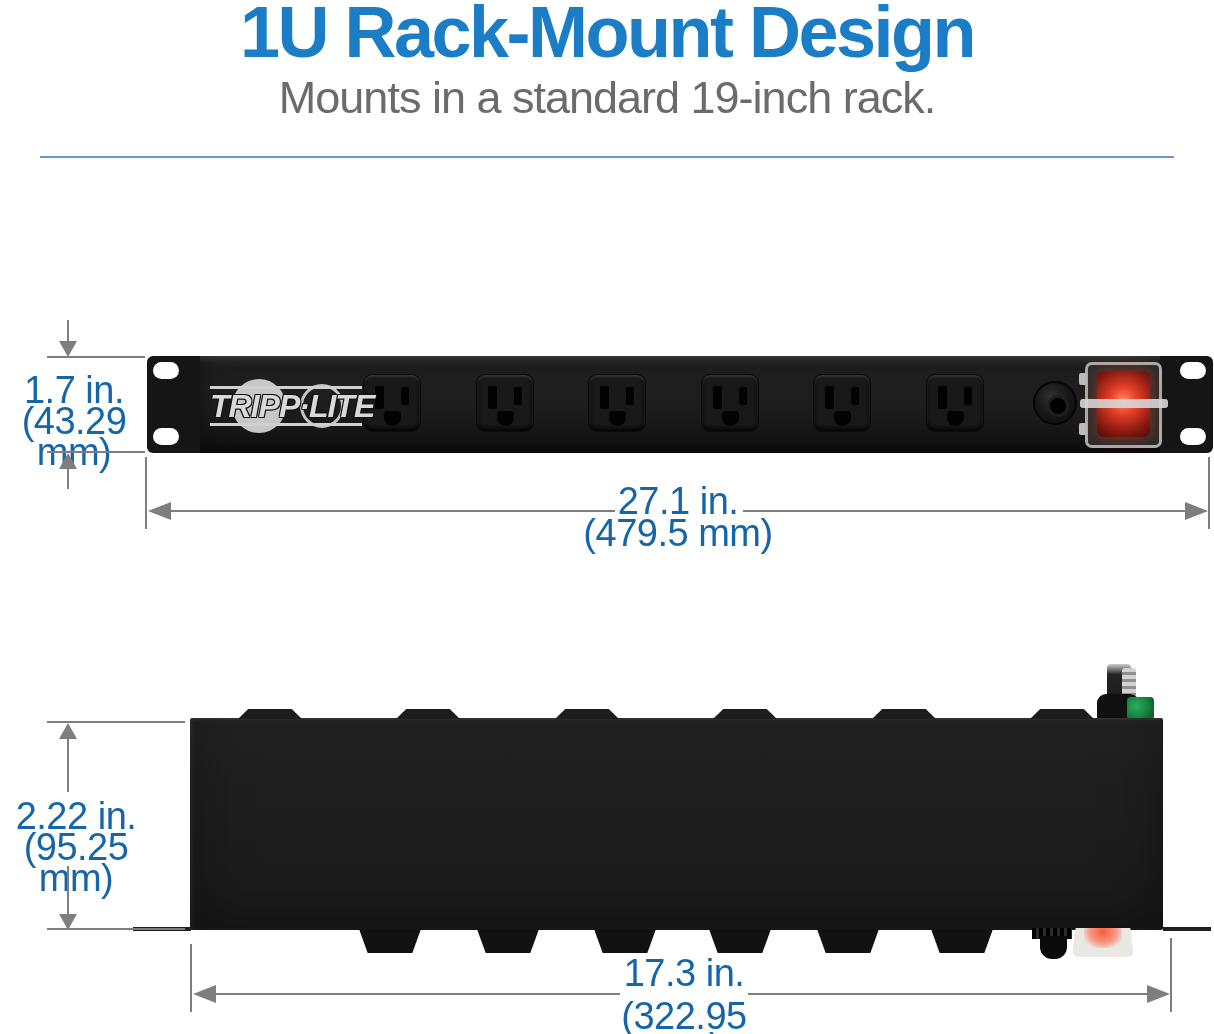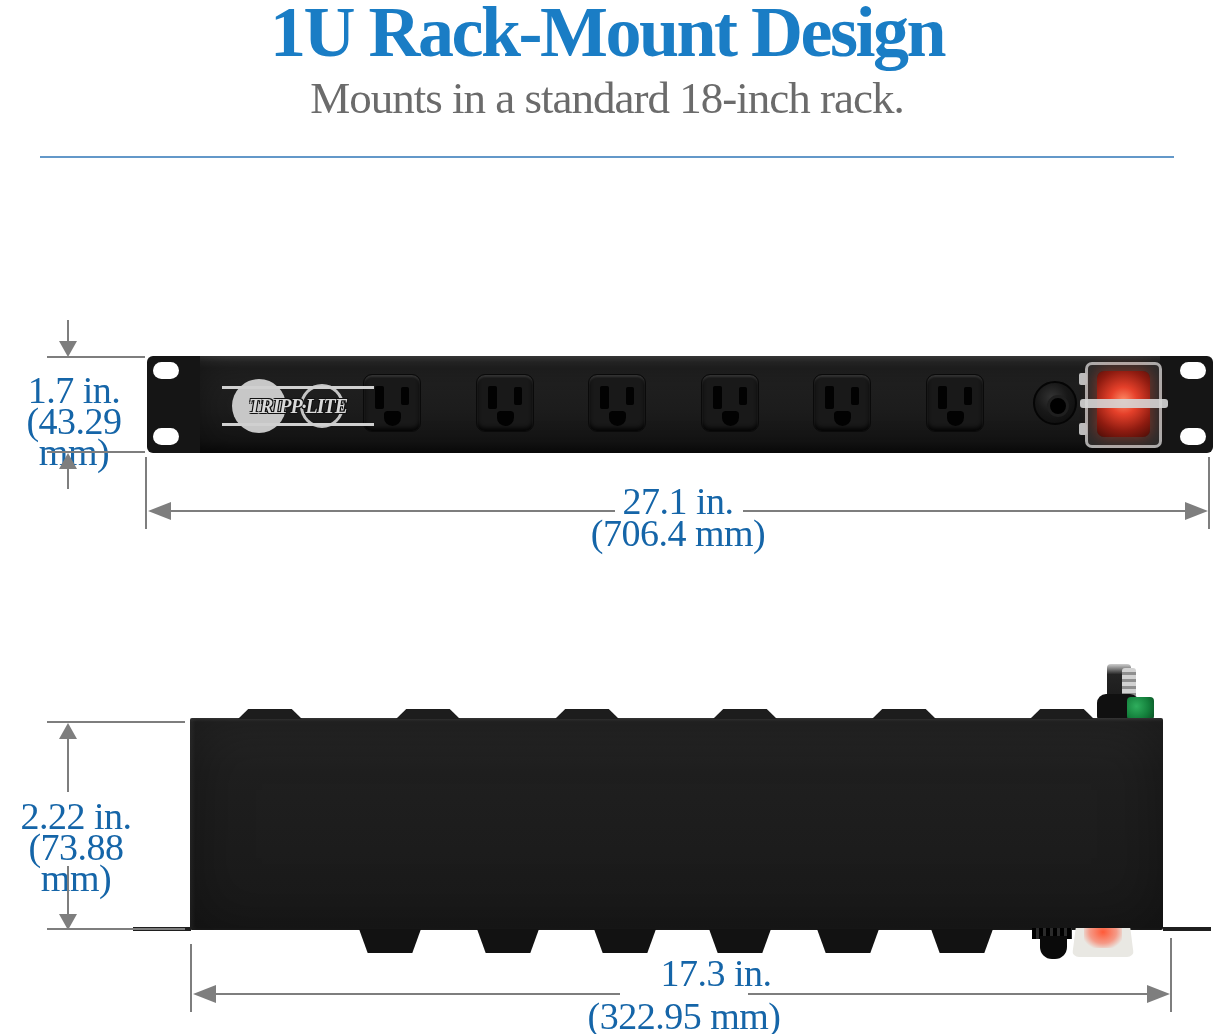--- a/index.html
+++ b/index.html
@@ -1,18 +1,18 @@
 <!DOCTYPE html>
 <html><head>
 <meta charset="utf-8">
 <style>
   html,body{margin:0;padding:0;background:#ffffff;}
   .canvas{
     position:relative;width:1214px;height:1034px;background:#ffffff;overflow:hidden;
-    font-family:Liberation Serif, serif;
+    font-family:Liberation Sans, sans-serif;
   }
   
   .title{
     position:absolute;left:0;top:-4px;width:1214px;text-align:center;margin:0;
     font-size:72px;line-height:72px;font-weight:700;letter-spacing:-2.5px;color:#1a7dc5;
   }
   .subtitle{
     position:absolute;left:0;top:74px;width:1214px;text-align:center;margin:0;
     font-size:45px;line-height:48px;font-weight:400;letter-spacing:-1px;color:#6b6b6b;
   }
@@ -36,22 +36,22 @@
   }
   .ear{position:absolute;top:356px;width:53px;height:97px;background:#151515;}
   .ear-left{left:147px;border-radius:6px 0 0 6px;}
   .ear-right{left:1160px;border-radius:0 6px 6px 0;}
   .ear-hole{position:absolute;width:26px;height:17px;background:#ffffff;border-radius:9px;}
 
   .logo{position:absolute;left:210px;top:372px;width:152px;height:70px;}
   .logo-circle-fill{position:absolute;left:22px;top:7px;width:54px;height:54px;border-radius:50%;background:#c7c7c7;}
   .logo-circle-ring{position:absolute;left:90px;top:12px;width:44px;height:44px;border-radius:50%;border:3px solid #c4c4c4;box-sizing:border-box;}
   .logo-text{
-    position:absolute;left:12px;top:14px;width:152px;text-align:center;z-index:2;
-    font-size:20px;line-height:34px;font-weight:700;font-style:italic;letter-spacing:-1px;color:#d9d9d9;
+    position:absolute;left:0;top:14px;width:152px;text-align:center;z-index:2;
+    font-size:32px;line-height:34px;font-weight:700;font-style:italic;letter-spacing:-1px;color:#d9d9d9;
     border-top:3px solid #d0d0d0;border-bottom:3px solid #d0d0d0;
     text-shadow:1px 1px 0 #111,-1px -1px 0 #111,1px -1px 0 #111,-1px 1px 0 #111;
   }
 
   .outlet{
     position:absolute;top:374px;width:58px;height:58px;background:#191919;border:1px solid #0a0a0a;border-radius:9px;
     box-shadow:inset 0 2px 2px rgba(255,255,255,0.12), inset 0 -3px 4px rgba(0,0,0,0.85);box-sizing:border-box;
   }
   .slot{position:absolute;background:#020202;border-radius:2px;}
   .slot-n{left:11px;top:11px;width:9px;height:23px;}
@@ -106,21 +106,21 @@
   }
   .switch-bottom-glow{position:absolute;left:12px;top:0;width:38px;height:20px;
     background:radial-gradient(ellipse at 50% 20%, #ff5a38 0%, rgba(255,90,60,0.55) 50%, rgba(255,90,60,0) 80%);}
 </style>
 </head>
 <body>
 
 <div class="canvas">
 
   <h1 class="title">1U Rack-Mount Design</h1>
-  <p class="subtitle">Mounts in a standard 18-inch rack.</p>
+  <p class="subtitle">Mounts in a standard 19-inch rack.</p>
   <div class="divider"></div>
 
   <section>
 
     <div class="strip-body"></div>
 
     <div class="ear ear-left">
       <span class="ear-hole" style="left:6px;top:6px;"></span>
       <span class="ear-hole" style="left:6px;top:72px;"></span>
     </div>
@@ -189,21 +189,21 @@
     </div>
 
     <div>
       <span class="dim-v" style="left:145px;top:457px;height:72px;"></span>
       <span class="dim-v" style="left:1208px;top:457px;height:72px;"></span>
       <span class="arr arr-left" style="left:148px;top:502px;"></span>
       <span class="dim-h" style="left:171px;top:510px;width:444px;"></span>
       <span class="dim-h" style="left:743px;top:510px;width:442px;"></span>
       <span class="arr arr-right" style="left:1185px;top:502px;"></span>
       <div class="dim-label" style="left:578px;top:486px;width:200px;">27.1 in.</div>
-      <div class="dim-label" style="left:578px;top:518px;width:200px;">(706.4 mm)</div>
+      <div class="dim-label" style="left:578px;top:518px;width:200px;">(479.5 mm)</div>
     </div>
   </section>
 
   <section>
 
     <div class="cord"></div>
     <div class="screw"></div>
     <div class="strain-relief"></div>
     <div class="pcb"></div>
 
@@ -230,31 +230,31 @@
     <span class="breaker-bottom-knob"></span>
     <div class="switch-bottom">
       <span class="switch-bottom-glow"></span>
     </div>
 
     <div>
       <span class="dim-h" style="left:47px;top:721px;width:138px;"></span>
       <span class="arr arr-up" style="left:59px;top:723px;"></span>
       <span class="dim-v" style="left:67px;top:739px;height:53px;"></span>
       <div class="dim-label" style="left:0;top:801px;width:152px;">2.22 in.</div>
-      <div class="dim-label" style="left:0;top:832px;width:152px;">(73.88 mm)</div>
+      <div class="dim-label" style="left:0;top:832px;width:152px;">(95.25 mm)</div>
       <span class="dim-v" style="left:67px;top:866px;height:48px;"></span>
       <span class="arr arr-down" style="left:59px;top:914px;"></span>
       <span class="dim-h" style="left:47px;top:928px;width:138px;"></span>
     </div>
 
     <div>
       <span class="dim-v" style="left:190px;top:944px;height:68px;"></span>
       <span class="dim-v" style="left:1170px;top:938px;height:74px;"></span>
       <span class="arr arr-left" style="left:193px;top:985px;"></span>
       <span class="dim-h" style="left:216px;top:993px;width:404px;"></span>
       <span class="dim-h" style="left:748px;top:993px;width:399px;"></span>
       <span class="arr arr-right" style="left:1147px;top:985px;"></span>
-      <div class="dim-label" style="left:616px;top:958px;width:200px;">17.3 in.</div>
+      <div class="dim-label" style="left:584px;top:958px;width:200px;">17.3 in.</div>
       <div class="dim-label" style="left:584px;top:1001px;width:200px;">(322.95 mm)</div>
     </div>
   </section>
 
 </div>
 
 </body></html>

